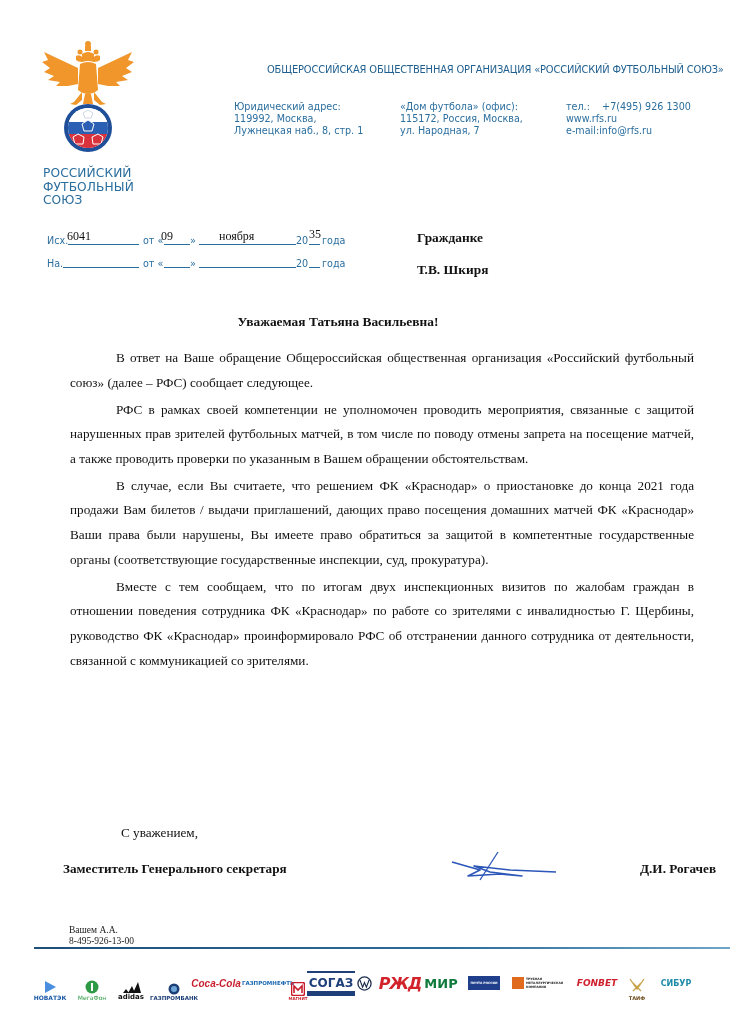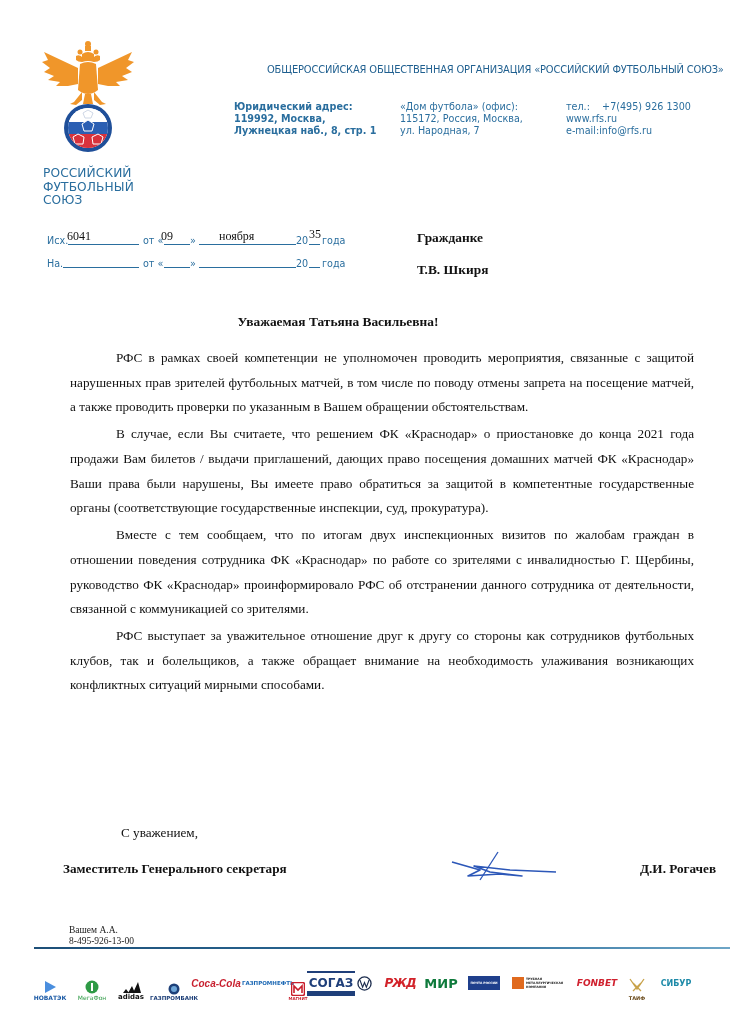--- a/index.html
+++ b/index.html
@@ -6,21 +6,21 @@
   html, body { width: 730px; height: 1032px; background: #ffffff; overflow: hidden; }
   body { position: relative; font-family: "Liberation Serif", serif; color: #111; }
 
   .logo { position: absolute; left: 38px; top: 38px; width: 100px; height: 120px; }
   .org-short { position: absolute; left: 43px; top: 167px; font-family: "DejaVu Sans", sans-serif; font-size: 12.2px; line-height: 13.6px; color: #2a6e9e; letter-spacing: 0.1px; }
   .org-short div { white-space: nowrap; }
 
   .org-full { position: absolute; left: 234px; top: 64px; font-family: "DejaVu Sans", sans-serif; font-size: 9.9px; color: #1f5f8f; letter-spacing: -0.15px; white-space: nowrap; margin-left: 33px; }
 
   .addr { position: absolute; top: 101px; font-family: "DejaVu Sans", sans-serif; font-size: 9.6px; line-height: 12px; color: #2a6e9e; white-space: nowrap; }
-  .addr.a1 { left: 234px; font-weight: bold; }
+  .addr.a1 { left: 234px; }
   .addr.a2 { left: 400px; }
   .addr.a3 { left: 566px; }
 
   .reg { position: absolute; left: 47px; font-family: "DejaVu Sans", sans-serif; font-size: 9.6px; color: #2a6e9e; white-space: nowrap; height: 16px; }
   .reg.r1 { top: 230px; }
   .reg.r2 { top: 253px; }
   .reg span { position: absolute; bottom: 0; }
   .reg .line { position: absolute; bottom: 1px; border-bottom: 1px solid #2a6e9e; height: 0; }
   .reg .fill { position: absolute; bottom: 2px; font-family: "Liberation Serif", serif; font-size: 12px; color: #111; }
 
@@ -132,24 +132,24 @@
   <div class="line" style="left:262px;width:11px"></div>
   <span style="left:275px">года</span>
 </div>
 
 <div class="recipient l1">Гражданке</div>
 <div class="recipient l2">Т.В. Шкиря</div>
 
 <div class="salutation">Уважаемая Татьяна Васильевна!</div>
 
 <div class="body">
+  <p>В ответ на Ваше обращение Общероссийская общественная организация «Российский футбольный союз» (далее – РФС) сообщает следующее.</p>
   <p>РФС в рамках своей компетенции не уполномочен проводить мероприятия, связанные с защитой нарушенных прав зрителей футбольных матчей, в том числе по поводу отмены запрета на посещение матчей, а также проводить проверки по указанным в Вашем обращении обстоятельствам.</p>
   <p>В случае, если Вы считаете, что решением ФК «Краснодар» о приостановке до конца 2021 года продажи Вам билетов / выдачи приглашений, дающих право посещения домашних матчей ФК «Краснодар» Ваши права были нарушены, Вы имеете право обратиться за защитой в компетентные государственные органы (соответствующие государственные инспекции, суд, прокуратура).</p>
   <p>Вместе с тем сообщаем, что по итогам двух инспекционных визитов по жалобам граждан в отношении поведения сотрудника ФК «Краснодар» по работе со зрителями с инвалидностью Г. Щербины, руководство ФК «Краснодар» проинформировало РФС об отстранении данного сотрудника от деятельности, связанной с коммуникацией со зрителями.</p>
-  <p>РФС выступает за уважительное отношение друг к другу со стороны как сотрудников футбольных клубов, так и болельщиков, а также обращает внимание на необходимость улаживания возникающих конфликтных ситуаций мирными способами.</p>
 </div>
 
 <div class="regards">С уважением,</div>
 <div class="signer-title">Заместитель Генерального секретаря</div>
 <svg class="signature" viewBox="0 0 110 36">
   <path d="M2 14 L30 22 L18 28 L50 26 L72 28 L40 24 L24 18 L60 22 L106 24" fill="none" stroke="#2c57b8" stroke-width="1.6" stroke-linejoin="round"></path>
   <path d="M30 32 L48 4" fill="none" stroke="#2c57b8" stroke-width="1.3"></path>
 </svg>
 <div class="signer-name">Д.И. Рогачев</div>
 
@@ -208,21 +208,21 @@
       <span class="t" style="font-size:12px;color:#1f3f7a">СОГАЗ</span>
     </div>
   </div>
   <div class="sp" style="left:324px;width:16px;justify-content:center">
     <svg width="15" height="15" viewBox="0 0 16 16">
         <circle cx="8" cy="8" r="7" fill="none" stroke="#1e2e4f" stroke-width="1.4"></circle>
         <path d="M3 4 L6 12 L8 7 L10 12 L13 4" fill="none" stroke="#1e2e4f" stroke-width="1.2"></path>
       </svg>
   </div>
   <div class="sp" style="left:352px;width:32px;justify-content:center">
-    <span class="t" style="font-size:12px;color:#d2232a;font-style:italic;letter-spacing:-1px">РЖД</span>
+    <span class="t" style="font-size:16px;color:#d2232a;font-style:italic;letter-spacing:-1px">РЖД</span>
   </div>
   <div class="sp" style="left:392px;width:34px;justify-content:center">
     <span class="t" style="font-size:13px;color:#0f7a3c">МИР</span>
   </div>
   <div class="sp" style="left:436px;width:32px;justify-content:center">
     <div style="width:32px;height:14px;background:#1f3f8c;display:flex;align-items:center;justify-content:center">
       <span class="t" style="font-size:3px;color:#fff">ПОЧТА РОССИИ</span>
     </div>
   </div>
   <div class="sp" style="left:478px;width:56px;justify-content:center;flex-direction:row;align-items:center">

